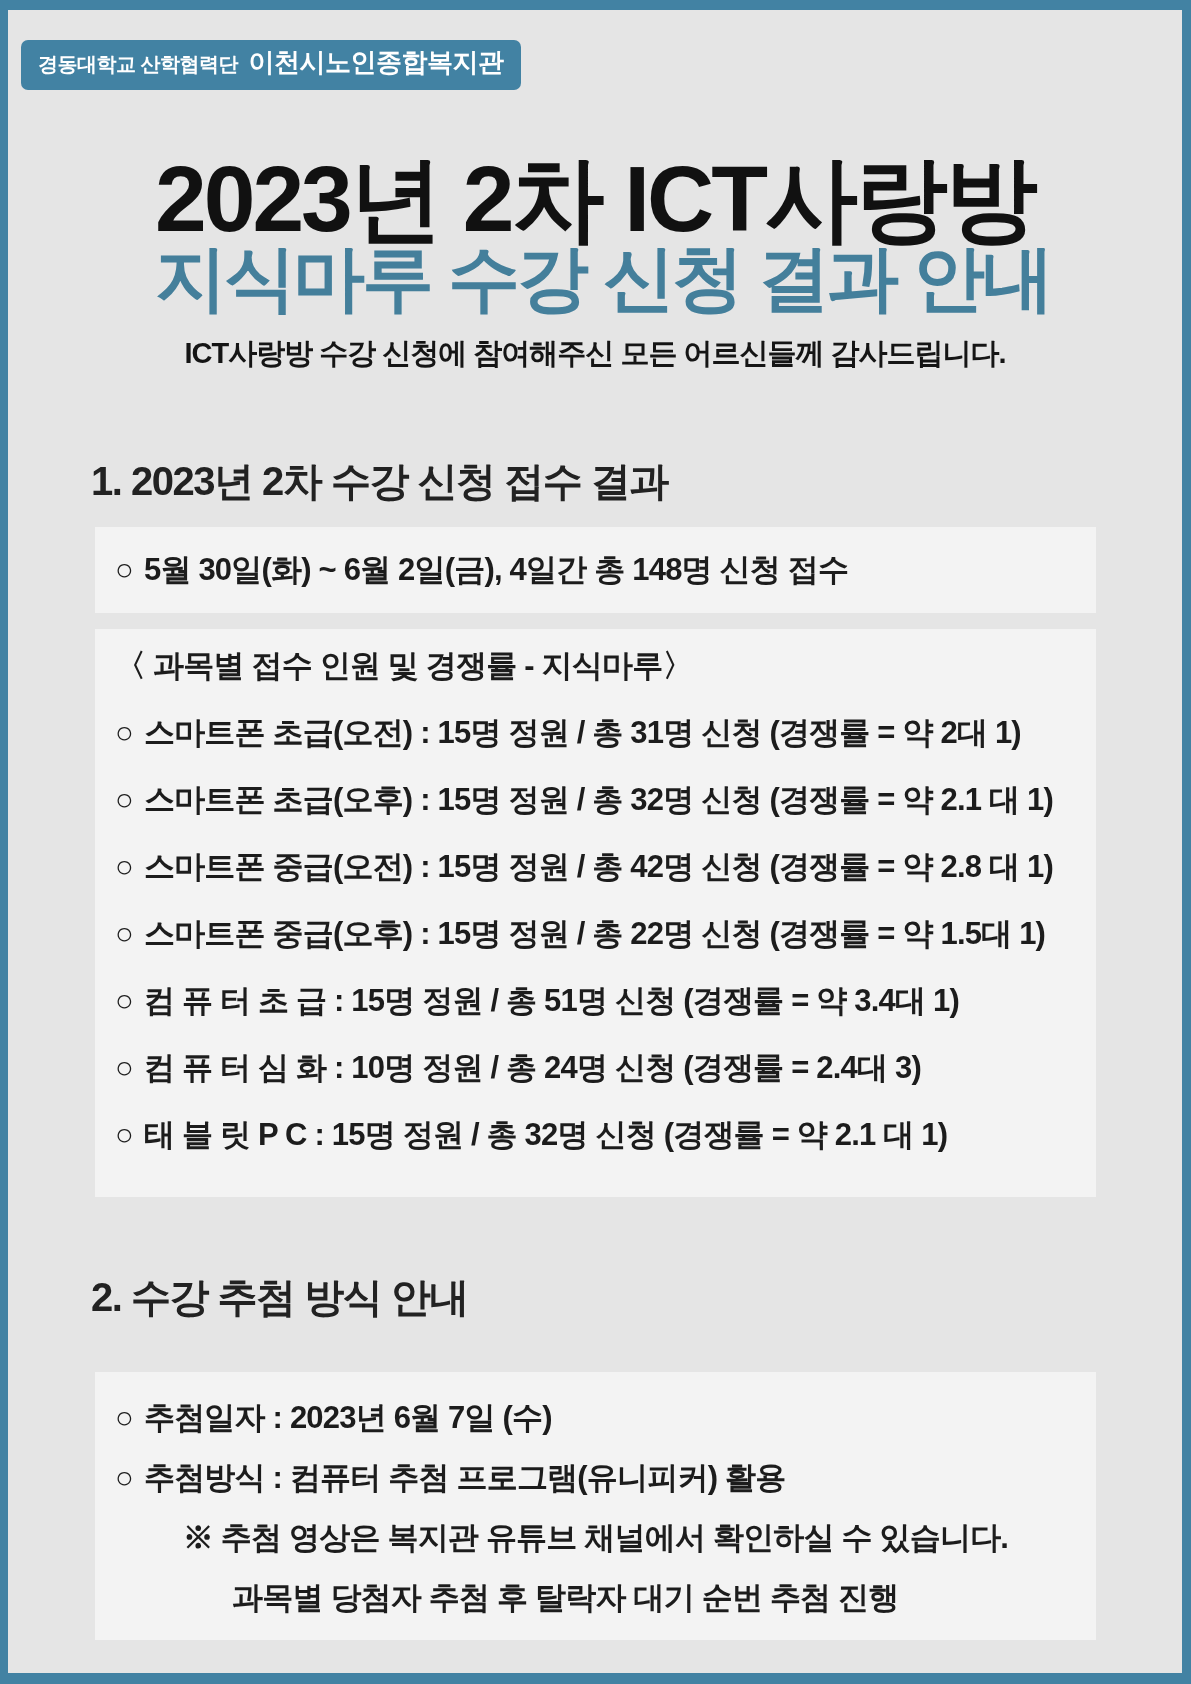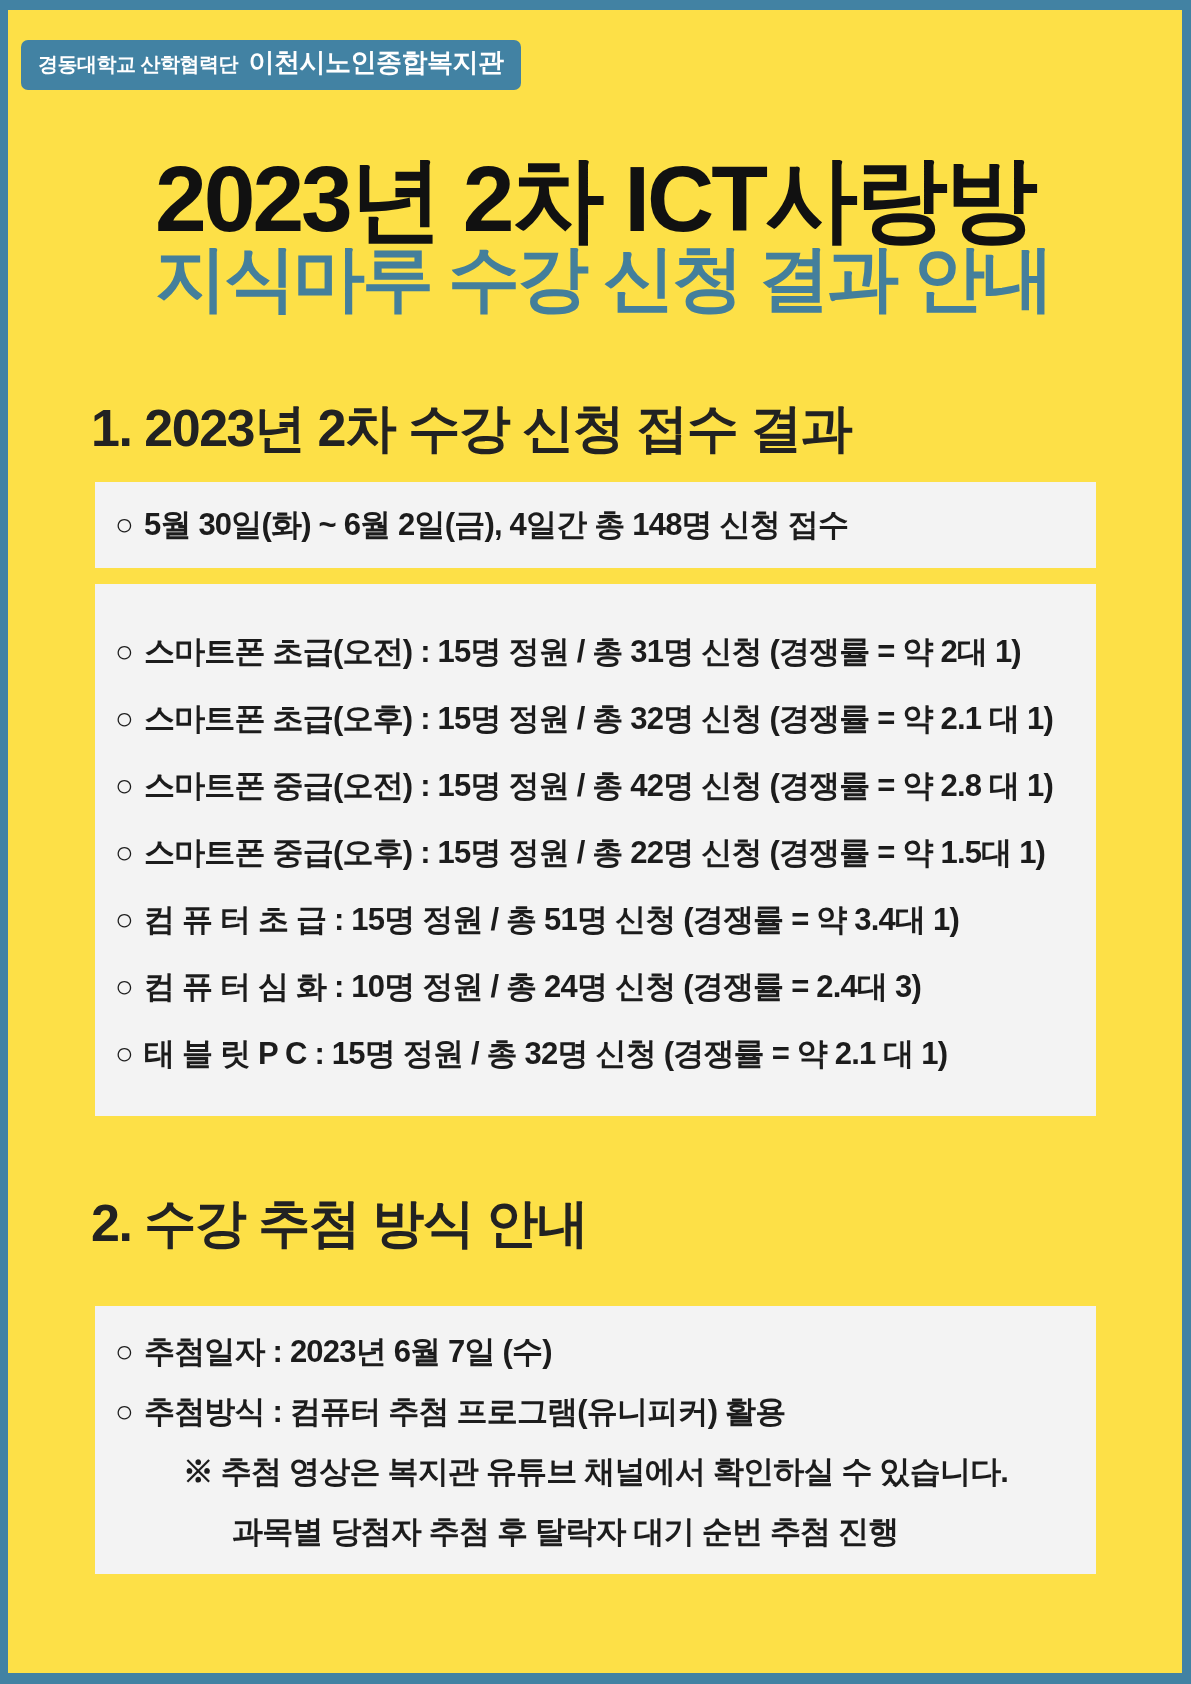--- a/index.html
+++ b/index.html
@@ -1,21 +1,21 @@
 <!DOCTYPE html>
 <html><head>
 <meta charset="utf-8">
 <style>
   html,body { margin:0; padding:0; background:#ffffff; }
   .page {
     position: relative;
     width: 1191px;
     height: 1684px;
     box-sizing: border-box;
-    background: #fde047;
+    background: #e5e5e5;
     border-style: solid;
     border-color: #4282a3;
     border-width: 10px 9px 11px 8px;
     font-family: "Liberation Sans", sans-serif;
     color: #1c1c1c;
     overflow: hidden;
   }
   .badge {
     display: inline-block;
     margin: 30px 0 0 13px;
@@ -44,21 +44,21 @@
     text-align: center;
     font-size: 29px;
     font-weight: 700;
     letter-spacing: -1px;
     color: #151515;
   }
 
   .content { padding: 0 86px 0 87px; }
 
   .section-heading {
-    font-size: 52px;
+    font-size: 40px;
     font-weight: 900;
     letter-spacing: -1.5px;
     color: #222222;
     margin: 0 0 0 -4px;
   }
   .section1 .section-heading { margin-top: 80px; }
   .section2 .section-heading { margin-top: 73px; }
 
   .gray-box { background: #f3f3f3; }
   .summary-box { margin-top: 18px; padding: 25px 20px; }
@@ -89,31 +89,33 @@
   <div class="badge">
     <span class="badge-small">경동대학교 산학협력단</span>
     <span class="badge-large">이천시노인종합복지관</span>
   </div>
 
   <h1 class="title">
     <span class="title-line1">2023년 2차 ICT사랑방</span>
     <span class="title-line2">지식마루 수강 신청 결과 안내</span>
   </h1>
 
+  <p class="subtitle">ICT사랑방 수강 신청에 참여해주신 모든 어르신들께 감사드립니다.</p>
 
   <div class="content">
 
     <section class="section1">
       <h2 class="section-heading">1. 2023년 2차 수강 신청 접수 결과</h2>
 
       <div class="gray-box summary-box">
         <p class="line"><span class="bullet">○</span><span>5월 30일(화) ~ 6월 2일(금), 4일간 총 148명 신청 접수</span></p>
       </div>
 
       <div class="gray-box list-box">
+        <p class="line list-header">〈 과목별 접수 인원 및 경쟁률 - 지식마루〉</p>
         <p class="line course-line"><span class="bullet">○</span><span>스마트폰 초급(오전) : 15명 정원 / 총 31명 신청 (경쟁률 = 약 2대 1)</span></p>
         <p class="line course-line"><span class="bullet">○</span><span>스마트폰 초급(오후) : 15명 정원 / 총 32명 신청 (경쟁률 = 약 2.1 대 1)</span></p>
         <p class="line course-line"><span class="bullet">○</span><span>스마트폰 중급(오전) : 15명 정원 / 총 42명 신청 (경쟁률 = 약 2.8 대 1)</span></p>
         <p class="line course-line"><span class="bullet">○</span><span>스마트폰 중급(오후) : 15명 정원 / 총 22명 신청 (경쟁률 = 약 1.5대 1)</span></p>
         <p class="line course-line"><span class="bullet">○</span><span>컴 퓨 터  초 급 : 15명 정원 / 총 51명 신청 (경쟁률 = 약 3.4대 1)</span></p>
         <p class="line course-line"><span class="bullet">○</span><span>컴 퓨 터  심 화 : 10명 정원 / 총 24명 신청 (경쟁률 = 2.4대 3)</span></p>
         <p class="line course-line"><span class="bullet">○</span><span>태 블 릿  P C : 15명 정원 / 총 32명 신청 (경쟁률 = 약 2.1 대 1)</span></p>
       </div>
     </section>
 

